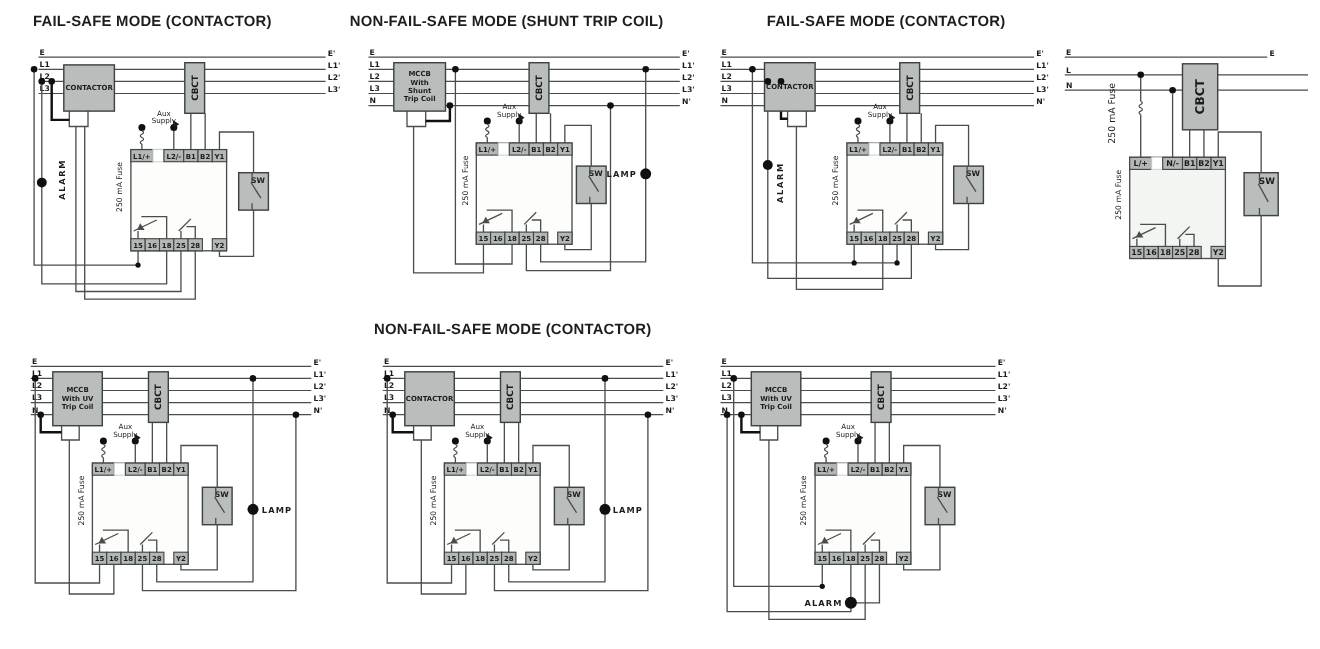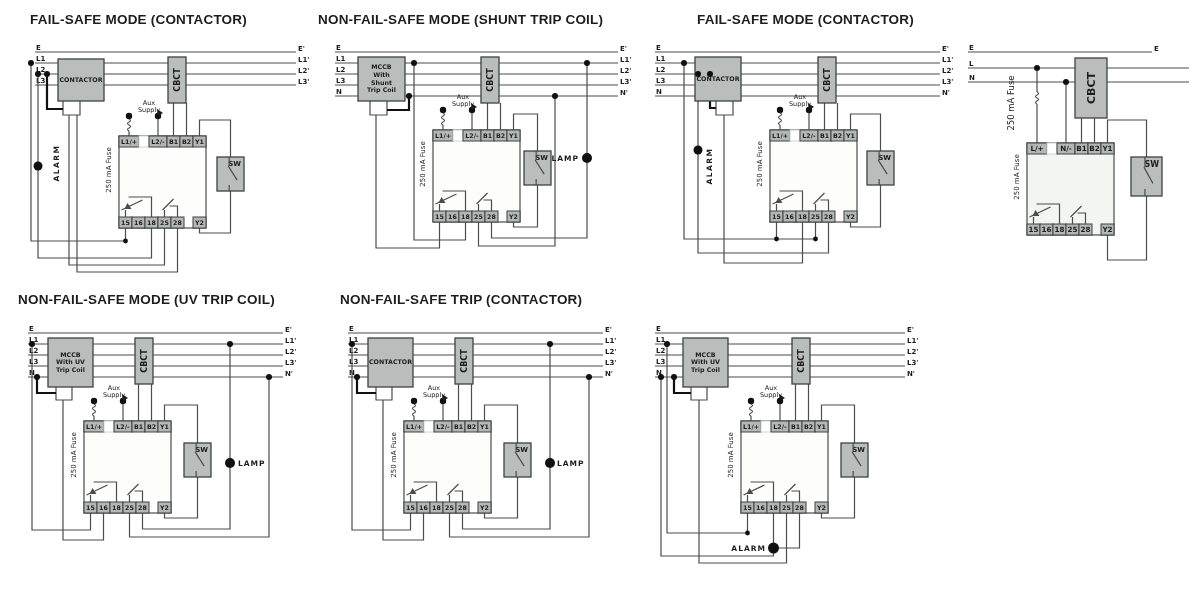--- a/index.html
+++ b/index.html
@@ -9,22 +9,21 @@
             letter-spacing:.2px;white-space:pre;}
   svg text{font-family:"DejaVu Sans","Liberation Sans",sans-serif;}
 </style>
 </head>
 <body>
 
 <div id="sheet">
   <div class="dg-title" style="left:30px;top:12px">FAIL-SAFE MODE (CONTACTOR)</div>
   <div class="dg-title" style="left:318px;top:12px">NON-FAIL-SAFE MODE (SHUNT TRIP COIL)</div>
   <div class="dg-title" style="left:697px;top:12px">FAIL-SAFE MODE (CONTACTOR)</div>
-  <div class="dg-title" style="left:18px;top:292px">NON-FAIL-SAFE MODE (UV TRIP COIL)</div>
-  <div class="dg-title" style="left:340px;top:292px">NON-FAIL-SAFE TRIP (CONTACTOR)</div>
+  <div class="dg-title" style="left:340px;top:292px">NON-FAIL-SAFE MODE (CONTACTOR)</div>
   <svg id="art" width="1200" height="590" viewBox="0 0 1200 590">
       <g>
         <polyline points="35,52 296,52" fill="none" stroke="#4a4d4c" stroke-width="1.1"></polyline>
         <text x="36" y="50" font-size="7" fill="#1c1c1c" text-anchor="start" font-weight="bold" letter-spacing="0">E</text>
         <text x="298" y="50.5" font-size="7" fill="#1c1c1c" text-anchor="start" font-weight="bold" letter-spacing="0">E'</text>
         <polyline points="35,63 296,63" fill="none" stroke="#4a4d4c" stroke-width="1.1"></polyline>
         <text x="36" y="61" font-size="7" fill="#1c1c1c" text-anchor="start" font-weight="bold" letter-spacing="0">L1</text>
         <text x="298" y="61.5" font-size="7" fill="#1c1c1c" text-anchor="start" font-weight="bold" letter-spacing="0">L1'</text>
         <polyline points="35,74 296,74" fill="none" stroke="#4a4d4c" stroke-width="1.1"></polyline>
         <text x="36" y="72" font-size="7" fill="#1c1c1c" text-anchor="start" font-weight="bold" letter-spacing="0">L2</text>

